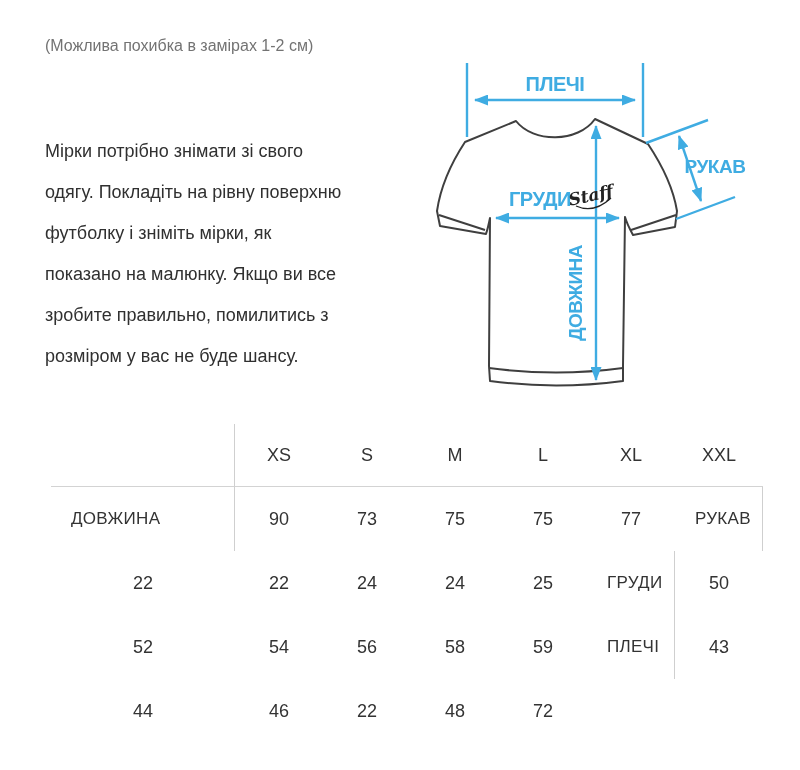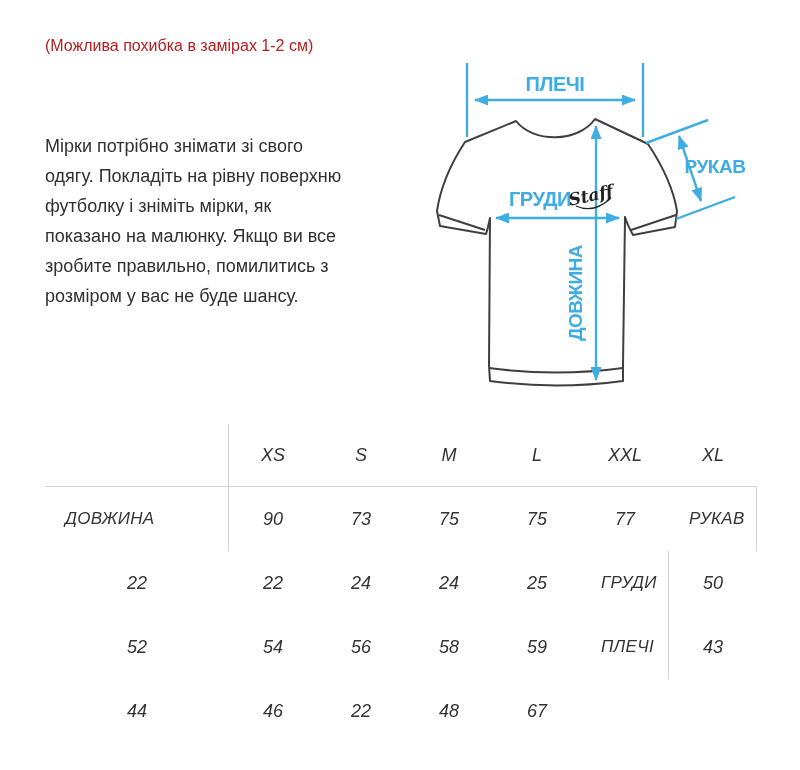--- a/index.html
+++ b/index.html
@@ -3,34 +3,34 @@
 <meta charset="utf-8">
 <style>
   html,body{margin:0;padding:0;background:#ffffff;}
   body{width:800px;height:770px;position:relative;overflow:hidden;
        font-family:"Liberation Sans","DejaVu Sans",sans-serif;color:#333;}
   .canvas{position:absolute;inset:0;background:#fff;}
 
   
   .hdr{position:absolute;left:45px;top:28px;}
   .title{font-size:19px;letter-spacing:.4px;color:#333;}
-  .subtitle{font-size:16px;margin-top:9px;color:#b91c1c;}
+  .subtitle{font-size:16px;margin-top:9px;color:#737373;}
 
   
   .intro{position:absolute;left:45px;top:131px;width:345px;font-size:18px;
-         line-height:30px;color:#303030;white-space:pre-line;}
+         line-height:41px;color:#303030;white-space:pre-line;}
 
   
   .diagram{position:absolute;left:430px;top:20px;width:370px;height:395px;}
   .diagram svg{display:block;width:100%;height:100%;}
 
   
-  .size-table{position:absolute;left:45px;top:424px;width:712px;height:319px;
+  .size-table{position:absolute;left:51px;top:424px;width:712px;height:319px;
               display:grid;grid-template-columns:184px repeat(6,1fr);
-              grid-template-rows:63px repeat(4,64px);font-style:italic;}
+              grid-template-rows:63px repeat(4,64px);}
   .cell{display:flex;align-items:center;justify-content:center;
         font-size:18px;color:#333;}
   .cell.head{font-size:18px;}
   .cell.rowlabel{justify-content:flex-start;padding-left:20px;font-size:17px;letter-spacing:.3px;}
   .cell.corner,.cell.rowlabel{border-right:1.5px solid #cfcfcf;}
   .cell.corner,.cell.head{border-bottom:1.5px solid #d3d3d3;}
 </style>
 </head>
 <body>
 
@@ -106,22 +106,22 @@
       </g>
     </svg>
   </div>
 
   <div class="size-table">
       <div class="cell corner"></div>
       <div class="cell head">XS</div>
       <div class="cell head">S</div>
       <div class="cell head">M</div>
       <div class="cell head">L</div>
+      <div class="cell head">XL</div>
       <div class="cell head">XXL</div>
-      <div class="cell head">XL</div>
       <div class="cell rowlabel">ДОВЖИНА</div>
       <div class="cell value">90</div>
       <div class="cell value">73</div>
       <div class="cell value">75</div>
       <div class="cell value">75</div>
       <div class="cell value">77</div>
       <div class="cell rowlabel">РУКАВ</div>
       <div class="cell value">22</div>
       <div class="cell value">22</div>
       <div class="cell value">24</div>
@@ -133,16 +133,16 @@
       <div class="cell value">54</div>
       <div class="cell value">56</div>
       <div class="cell value">58</div>
       <div class="cell value">59</div>
       <div class="cell rowlabel">ПЛЕЧІ</div>
       <div class="cell value">43</div>
       <div class="cell value">44</div>
       <div class="cell value">46</div>
       <div class="cell value">22</div>
       <div class="cell value">48</div>
-      <div class="cell value">67</div>
+      <div class="cell value">72</div>
     </div>
 
 </div>
 
 </body></html>

